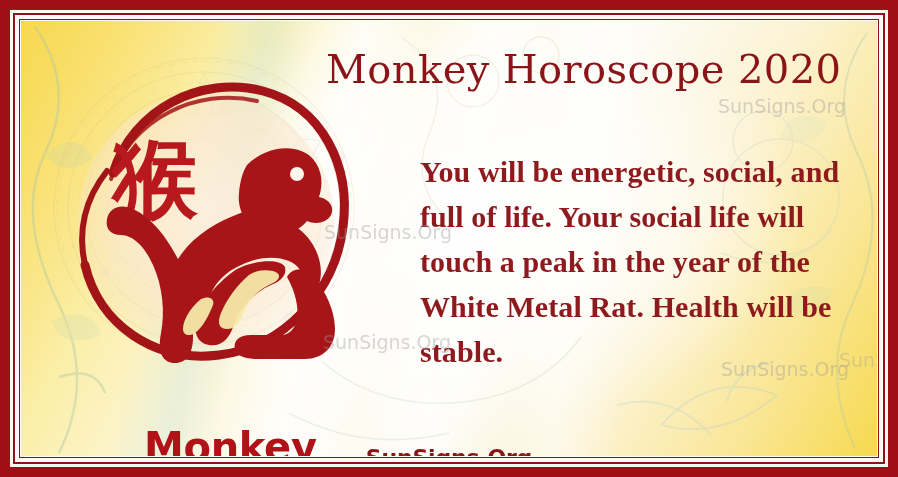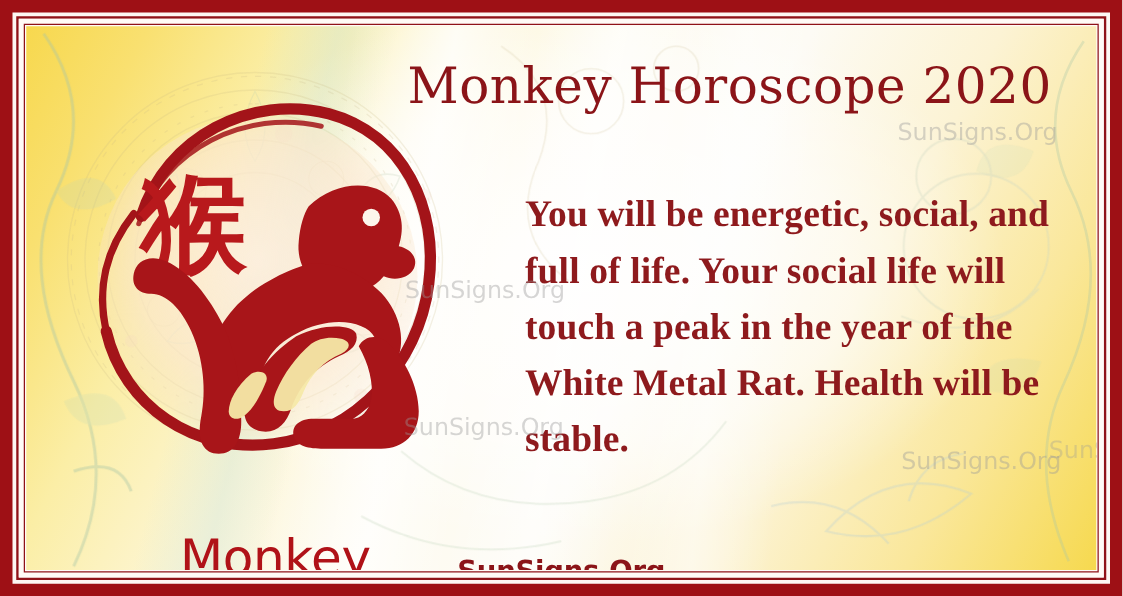--- a/index.html
+++ b/index.html
@@ -97,21 +97,21 @@
     text-align:left;
     letter-spacing:.1px;
   }
 
   
   .sign-label{
     position:absolute;left:123px;top:403px;
     color:#b01218;
     font-family:"DejaVu Sans",sans-serif;
     font-size:40px;
-    font-weight:400;
+    font-weight:700;
     letter-spacing:-.3px;
   }
   .brand{
     position:absolute;left:0;right:0;top:424px;
     text-align:center;
     color:#8b1418;
     font-family:"DejaVu Sans",sans-serif;
     font-size:22px;
     font-weight:700;
     letter-spacing:-.2px;

